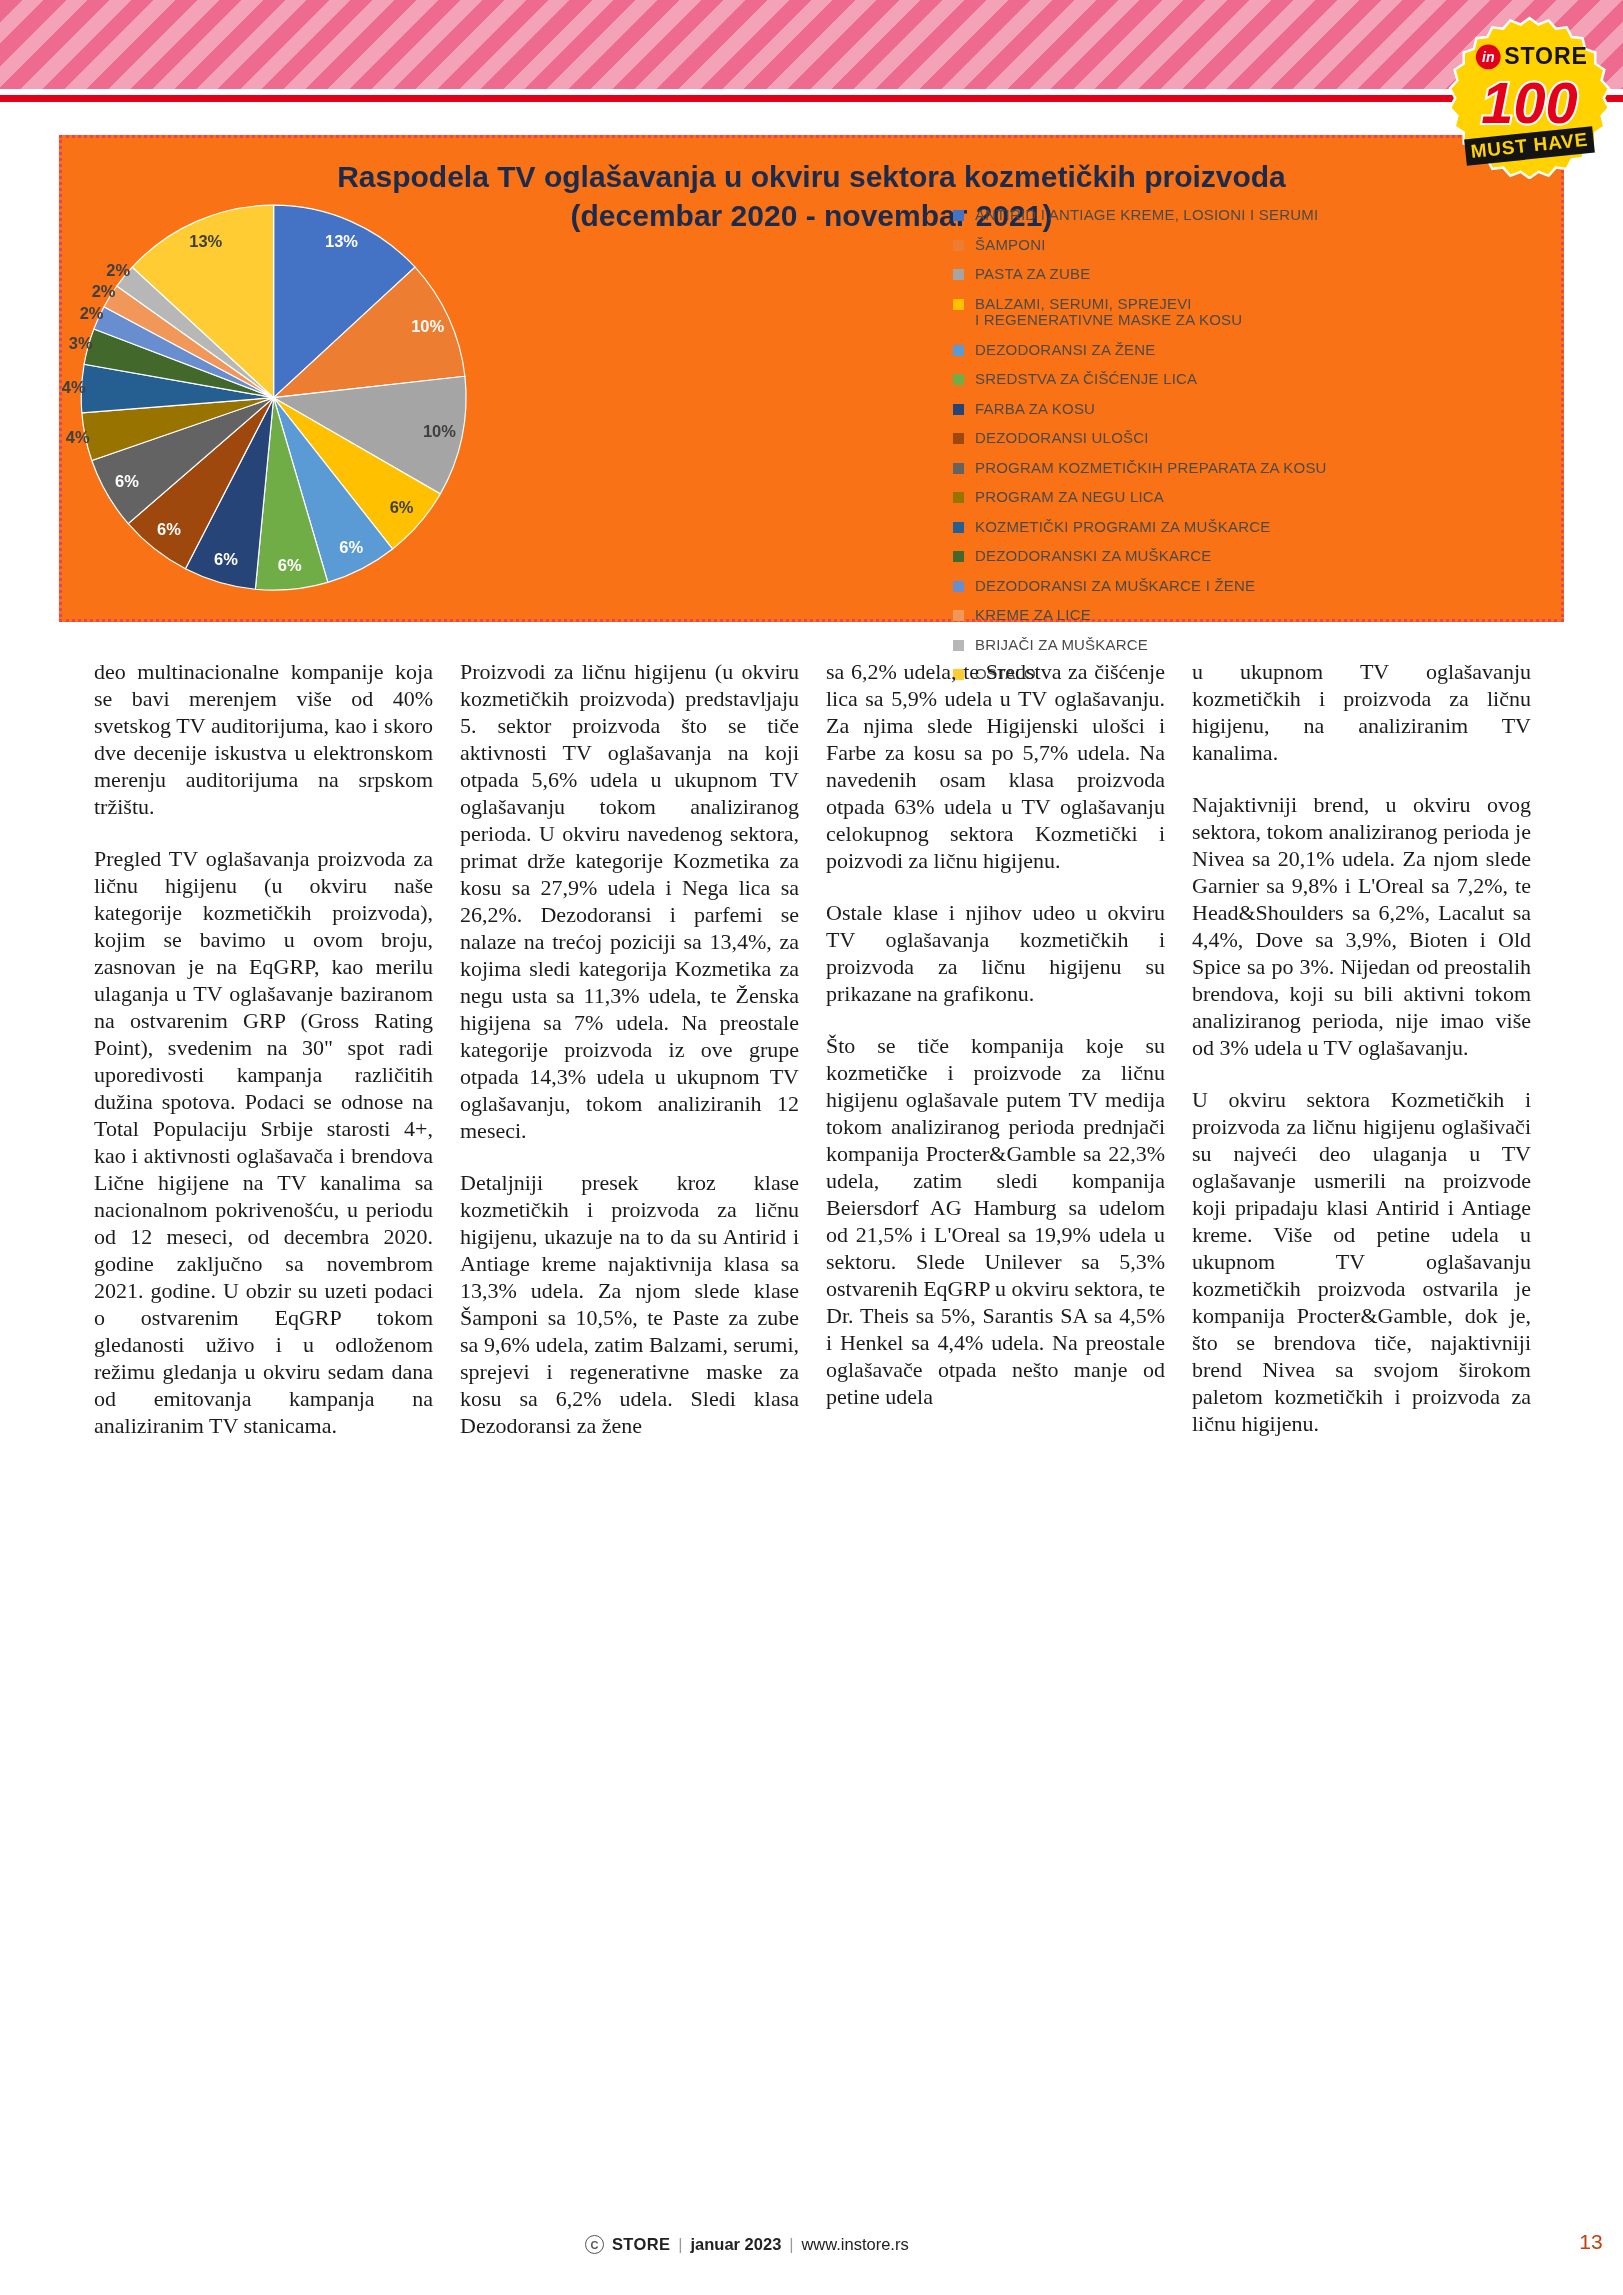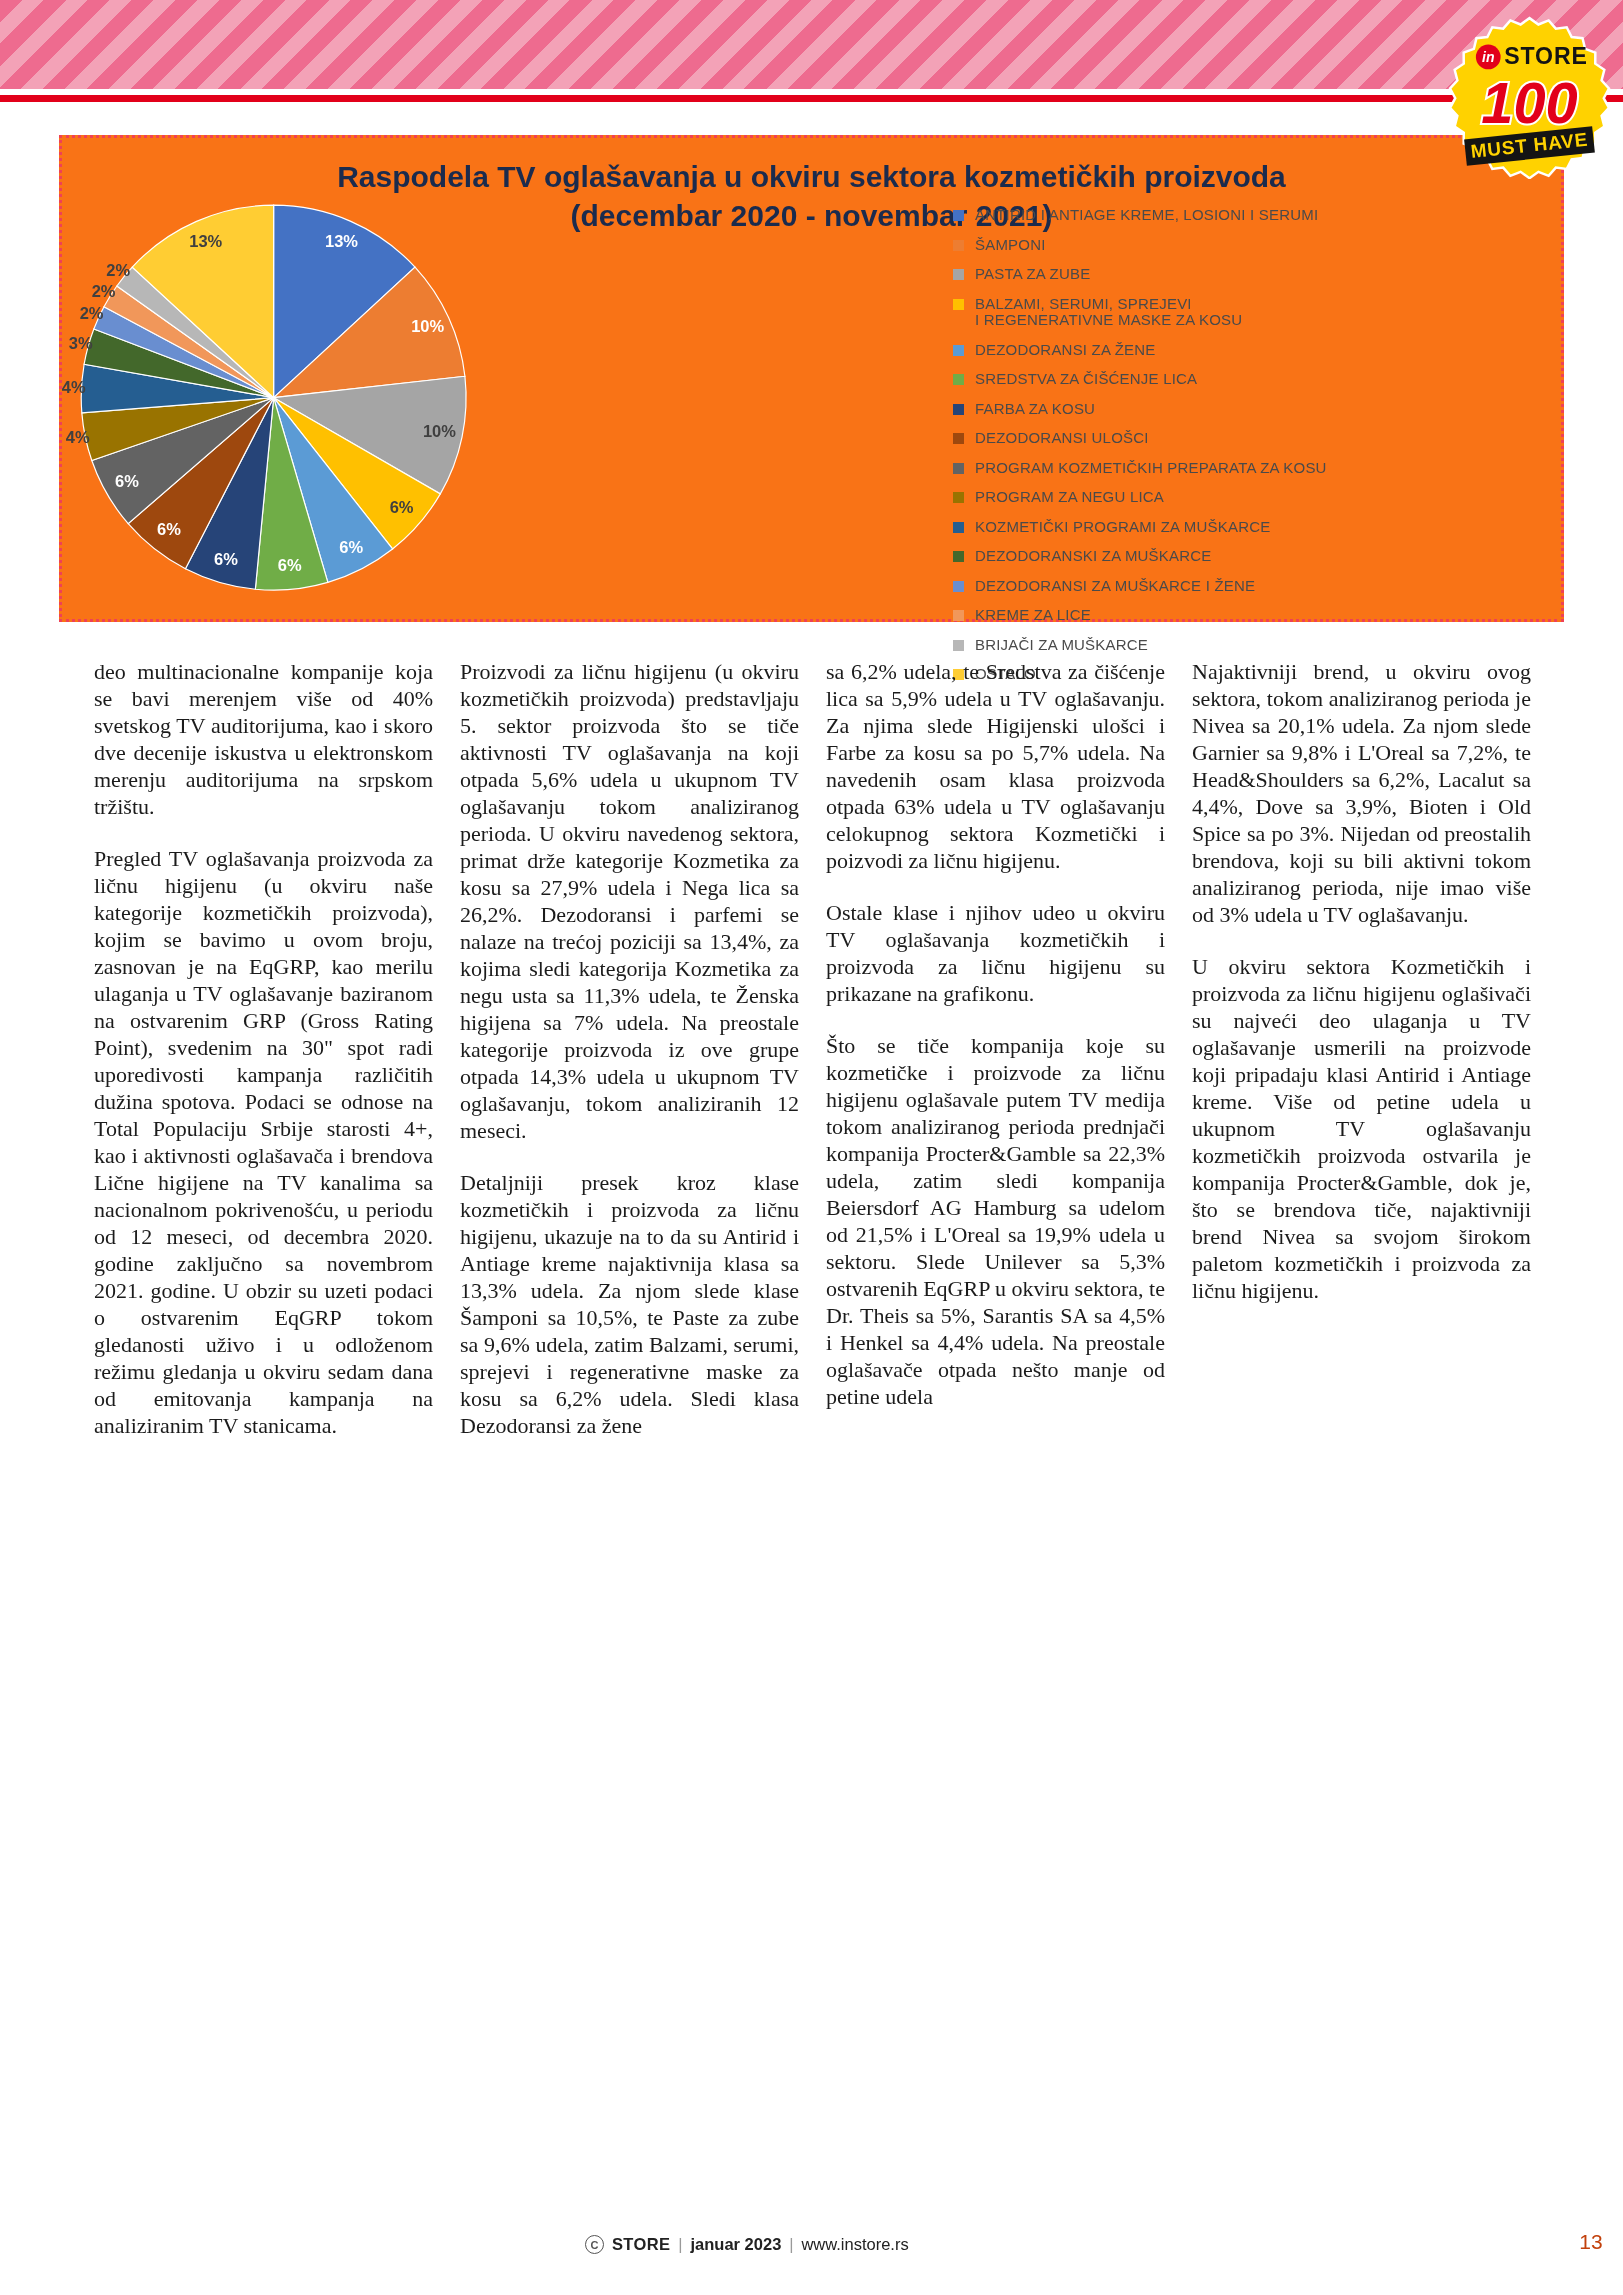--- a/index.html
+++ b/index.html
@@ -201,20 +201,21 @@
       <div class="col">
         <p>Proizvodi za ličnu higijenu (u okviru kozmetičkih proizvoda) predstavljaju 5. sektor proizvoda što se tiče aktivnosti TV oglašavanja na koji otpada 5,6% udela u ukupnom TV oglašavanju tokom analiziranog perioda. U okviru navedenog sektora, primat drže kategorije Kozmetika za kosu sa 27,9% udela i Nega lica sa 26,2%. Dezodoransi i parfemi se nalaze na trećoj poziciji sa 13,4%, za kojima sledi kategorija Kozmetika za negu usta sa 11,3% udela, te Ženska higijena sa 7% udela. Na preostale kategorije proizvoda iz ove grupe otpada 14,3% udela u ukupnom TV oglašavanju, tokom analiziranih 12 meseci.</p>
         <p>Detaljniji presek kroz klase kozmetičkih i proizvoda za ličnu higijenu, ukazuje na to da su Antirid i Antiage kreme najaktivnija klasa sa 13,3% udela. Za njom slede klase Šamponi sa 10,5%, te Paste za zube sa 9,6% udela, zatim Balzami, serumi, sprejevi i regenerativne maske za kosu sa 6,2% udela. Sledi klasa Dezodoransi za žene</p>
       </div>
       <div class="col">
         <p>sa 6,2% udela, te Sredstva za čišćenje lica sa 5,9% udela u TV oglašavanju. Za njima slede Higijenski ulošci i Farbe za kosu sa po 5,7% udela. Na navedenih osam klasa proizvoda otpada 63% udela u TV oglašavanju celokupnog sektora Kozmetički i poizvodi za ličnu higijenu.</p>
         <p>Ostale klase i njihov udeo u okviru TV oglašavanja kozmetičkih i proizvoda za ličnu higijenu su prikazane na grafikonu.</p>
         <p>Što se tiče kompanija koje su kozmetičke i proizvode za ličnu higijenu oglašavale putem TV medija tokom analiziranog perioda prednjači kompanija Procter&amp;Gamble sa 22,3% udela, zatim sledi kompanija Beiersdorf AG Hamburg sa udelom od 21,5% i L'Oreal sa 19,9% udela u sektoru. Slede Unilever sa 5,3% ostvarenih EqGRP u okviru sektora, te Dr. Theis sa 5%, Sarantis SA sa 4,5% i Henkel sa 4,4% udela. Na preostale oglašavače otpada nešto manje od petine udela</p>
       </div>
       <div class="col">
+        <p>u ukupnom TV oglašavanju kozmetičkih i proizvoda za ličnu higijenu, na analiziranim TV kanalima.</p>
         <p>Najaktivniji brend, u okviru ovog sektora, tokom analiziranog perioda je Nivea sa 20,1% udela. Za njom slede Garnier sa 9,8% i L'Oreal sa 7,2%, te Head&amp;Shoulders sa 6,2%, Lacalut sa 4,4%, Dove sa 3,9%, Bioten i Old Spice sa po 3%. Nijedan od preostalih brendova, koji su bili aktivni tokom analiziranog perioda, nije imao više od 3% udela u TV oglašavanju.</p>
         <p>U okviru sektora Kozmetičkih i proizvoda za ličnu higijenu oglašivači su najveći deo ulaganja u TV oglašavanje usmerili na proizvode koji pripadaju klasi Antirid i Antiage kreme. Više od petine udela u ukupnom TV oglašavanju kozmetičkih proizvoda ostvarila je kompanija Procter&amp;Gamble, dok je, što se brendova tiče, najaktivniji brend Nivea sa svojom širokom paletom kozmetičkih i proizvoda za ličnu higijenu.</p>
       </div>
     </div>
 
   <div class="footer-info">
     <span class="copyright-icon">C</span>
     <span class="footer-brand">STORE</span>
     <span class="footer-sep">|</span>
     <span class="footer-issue">januar 2023</span>

